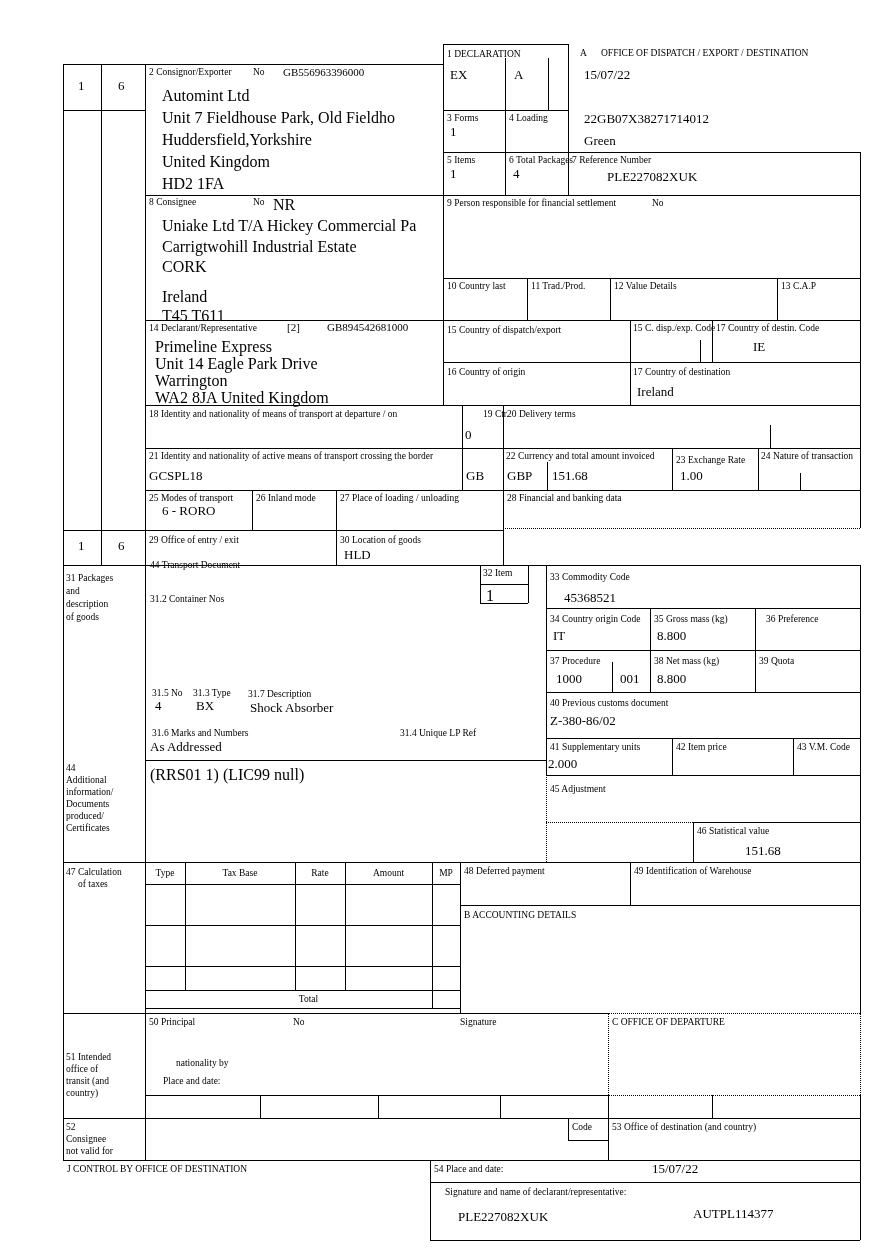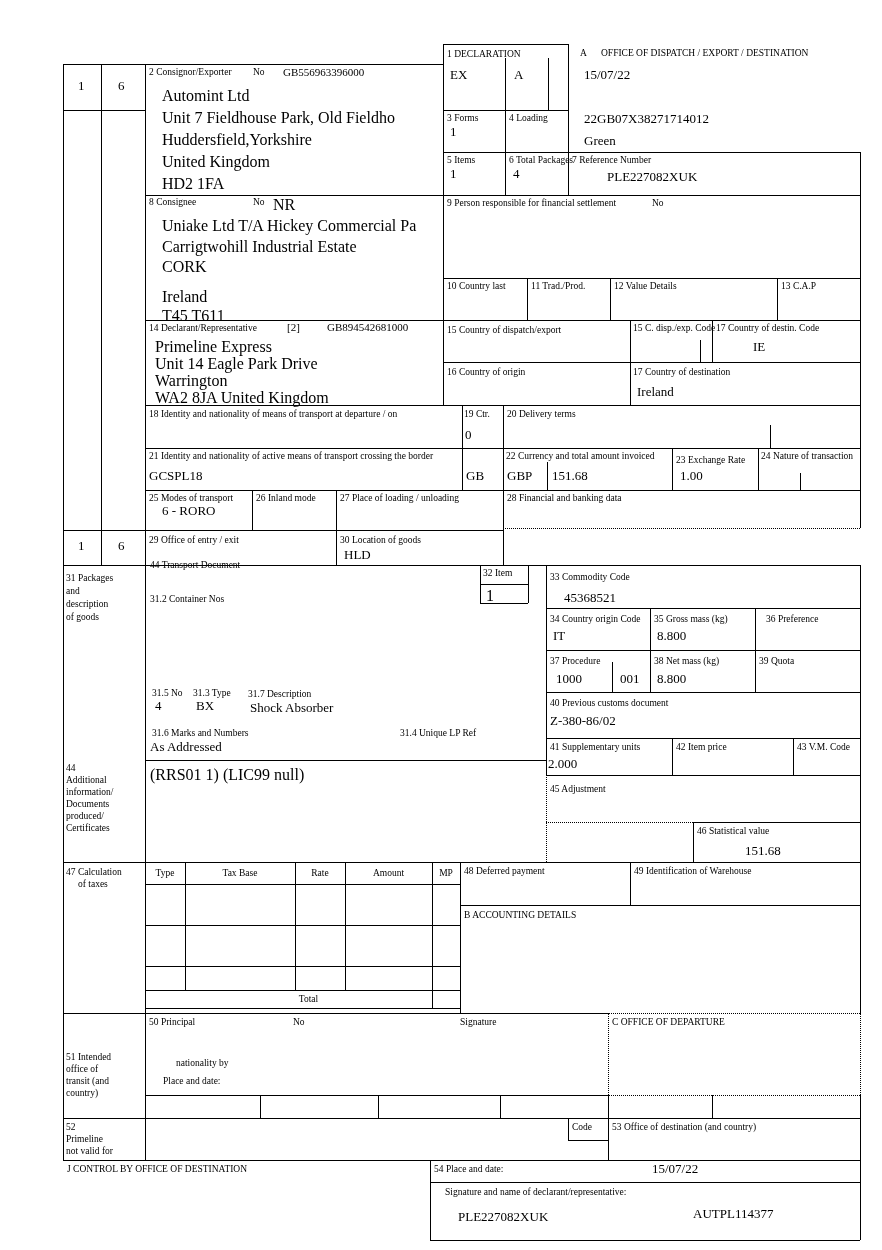--- a/index.html
+++ b/index.html
@@ -172,21 +172,21 @@
 
   <span class="lbl" style="left:447px;top:325px">15 Country of dispatch/export</span>
   <span class="lbl" style="left:633px;top:323px">15 C. disp./exp. Code</span>
   <span class="lbl" style="left:716px;top:323px">17 Country of destin. Code</span>
   <span class="val" style="left:753px;top:340px">IE</span>
   <span class="lbl" style="left:447px;top:367px">16 Country of origin</span>
   <span class="lbl" style="left:633px;top:367px">17 Country of destination</span>
   <span class="val" style="left:637px;top:385px">Ireland</span>
 
   <span class="lbl" style="left:149px;top:409px">18 Identity and nationality of means of transport at departure / on</span>
-  <span class="lbl" style="left:464px;top:409px">19 Ctr.</span>
+  <span class="lbl" style="left:483px;top:409px">19 Ctr.</span>
   <span class="val" style="left:465px;top:428px">0</span>
   <span class="lbl" style="left:507px;top:409px">20 Delivery terms</span>
 
   <span class="lbl" style="left:149px;top:451px">21 Identity and nationality of active means of transport crossing the border</span>
   <span class="val" style="left:149px;top:469px">GCSPL18</span>
   <span class="val" style="left:466px;top:469px">GB</span>
   <span class="lbl" style="left:506px;top:451px">22 Currency and total amount invoiced</span>
   <span class="val" style="left:507px;top:469px">GBP</span>
   <span class="val" style="left:552px;top:469px">151.68</span>
   <span class="lbl" style="left:676px;top:455px">23 Exchange Rate</span>
@@ -272,21 +272,21 @@
   <span class="lbl" style="left:612px;top:1017px">C OFFICE OF DEPARTURE</span>
   <span class="lbl" style="left:176px;top:1058px">nationality by</span>
   <span class="lbl" style="left:163px;top:1076px">Place and date:</span>
 
   <span class="lbl" style="left:66px;top:1052px">51 Intended</span>
   <span class="lbl" style="left:66px;top:1064px">office of</span>
   <span class="lbl" style="left:66px;top:1076px">transit (and</span>
   <span class="lbl" style="left:66px;top:1088px">country)</span>
 
   <span class="lbl" style="left:66px;top:1122px">52</span>
-  <span class="lbl" style="left:66px;top:1134px">Primeline</span>
+  <span class="lbl" style="left:66px;top:1134px">Consignee</span>
   <span class="lbl" style="left:66px;top:1146px">not valid for</span>
   <span class="lbl" style="left:572px;top:1122px">Code</span>
   <span class="lbl" style="left:612px;top:1122px">53 Office of destination (and country)</span>
 
   <span class="lbl" style="left:67px;top:1164px">J CONTROL BY OFFICE OF DESTINATION</span>
   <span class="lbl" style="left:434px;top:1164px">54 Place and date:</span>
   <span class="val" style="left:652px;top:1162px">15/07/22</span>
   <span class="lbl" style="left:445px;top:1187px">Signature and name of declarant/representative:</span>
   <span class="val" style="left:458px;top:1210px">PLE227082XUK</span>
   <span class="val" style="left:693px;top:1207px">AUTPL114377</span>

